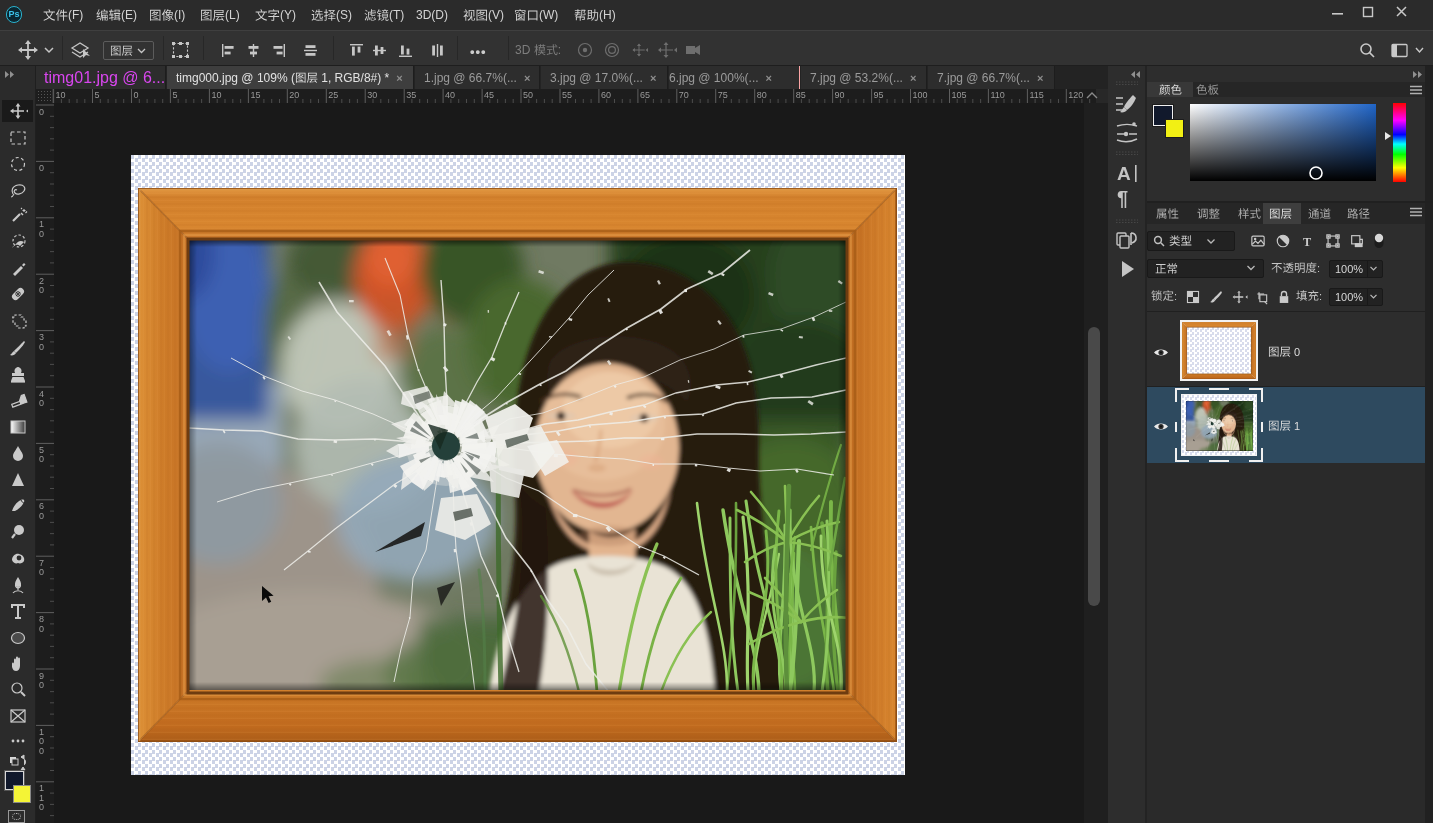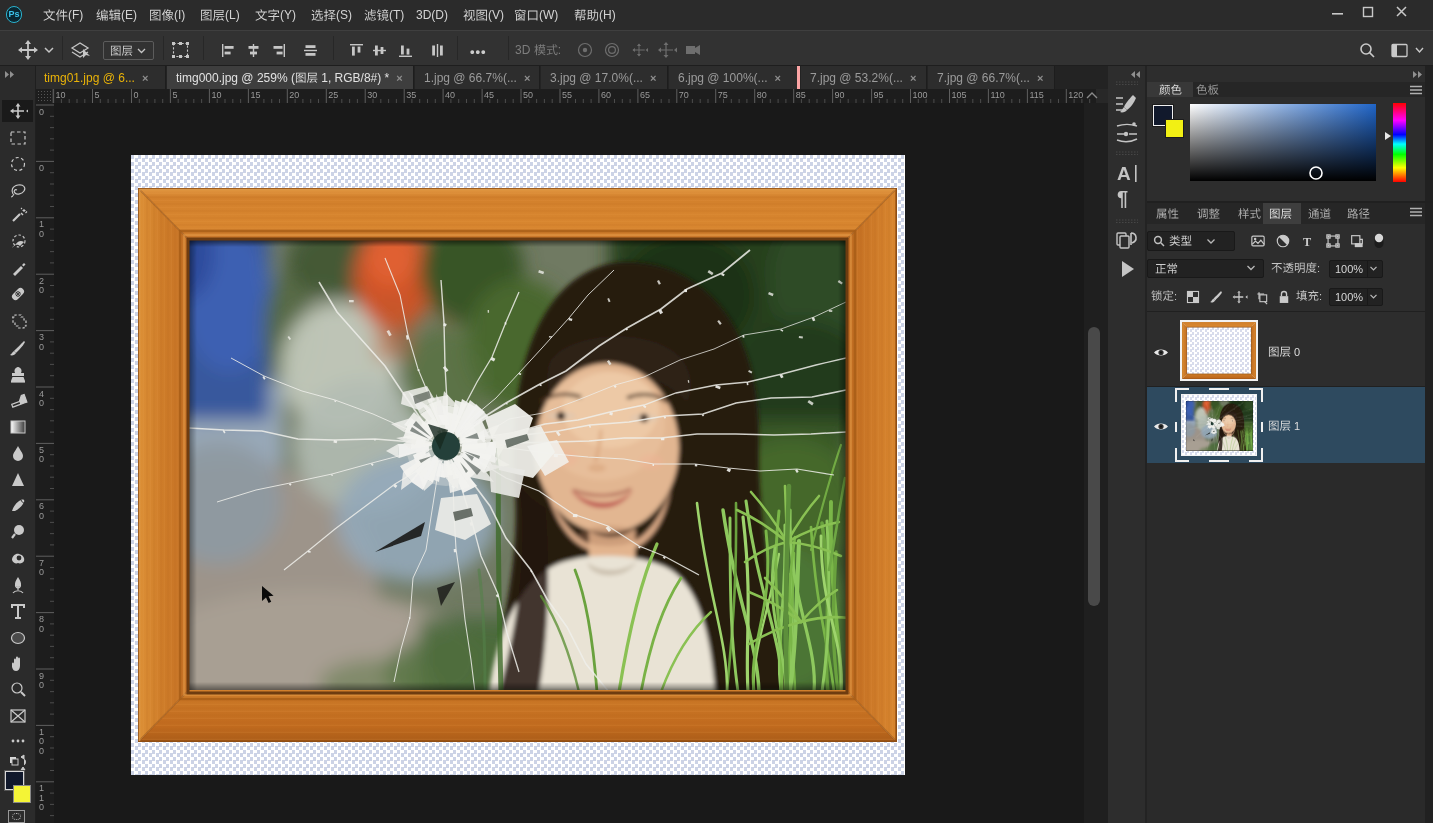--- a/index.html
+++ b/index.html
@@ -251,41 +251,41 @@
         <path d="M11.6 10.6 L16 15"></path>
       </g>
 <g stroke="#c9c9c9" fill="none" stroke-width="1.3">
         <rect x="34" y="2.5" width="15" height="12" rx="1"></rect>
         <rect x="34" y="2.5" width="5" height="12" fill="#c9c9c9" stroke="none"></rect>
       </g>
 <path d="M58 6 l3.5 4 l3.5 -4" stroke="#c9c9c9" fill="none" stroke-width="1.4"></path>
     </svg>
 <div class="a" style="left:36px;top:66px;width:1072px;height:23px;background:#232323"></div>
 <div class="a row" style="left:35px;top:66px;width:131px;height:23px;background:#2d2d2d;border-right:1px solid #1d1d1d;padding-left:9px">
-      <span style="font-size:12px;color:#eab308">timg01.jpg @ 6...</span>
+      <span style="font-size:16px;color:#d946ef">timg01.jpg @ 6...</span>
       <span style="color:#8e8e8e;font-size:11px;margin-left:7px;font-weight:bold">×</span>
     </div>
 <div class="a row" style="left:167px;top:66px;width:247px;height:23px;background:#3e3e3e;border-right:1px solid #1d1d1d;padding-left:9px">
-      <span style="font-size:12px;color:#e2e2e2">timg000.jpg @ 259% (</span>
+      <span style="font-size:12px;color:#e2e2e2">timg000.jpg @ 109% (</span>
       <svg class="k" style="width:23px;height:12px" viewBox="0 0 23 12" fill="#e2e2e2">
         <use href="#c6" transform="translate(0.0,9.9) scale(0.01150,-0.01150)"></use>
         <use href="#c11" transform="translate(11.5,9.9) scale(0.01150,-0.01150)"></use>
       </svg>
       <span style="font-size:12px;color:#e2e2e2">&nbsp;1, RGB/8#) *</span>
       <span style="color:#8e8e8e;font-size:11px;margin-left:7px;font-weight:bold">×</span>
     </div>
 <div class="a row" style="left:415px;top:66px;width:125px;height:23px;background:#2d2d2d;border-right:1px solid #1d1d1d;padding-left:9px">
       <span style="font-size:12px;color:#9b9b9b">1.jpg @ 66.7%(...</span>
       <span style="color:#8e8e8e;font-size:11px;margin-left:7px;font-weight:bold">×</span>
     </div>
 <div class="a row" style="left:541px;top:66px;width:127px;height:23px;background:#2d2d2d;border-right:1px solid #1d1d1d;padding-left:9px">
       <span style="font-size:12px;color:#9b9b9b">3.jpg @ 17.0%(...</span>
       <span style="color:#8e8e8e;font-size:11px;margin-left:7px;font-weight:bold">×</span>
     </div>
-<div class="a row" style="left:669px;top:66px;width:131px;height:23px;background:#2d2d2d;border-right:3px solid #fca5a5;padding-left:9px">
+<div class="a row" style="left:669px;top:66px;width:131px;height:23px;background:#2d2d2d;border-right:1px solid #fca5a5;">
       <span style="font-size:12px;color:#9b9b9b">6.jpg @ 100%(...</span>
       <span style="color:#8e8e8e;font-size:11px;margin-left:7px;font-weight:bold">×</span>
     </div>
 <div class="a row" style="left:801px;top:66px;width:126px;height:23px;background:#2d2d2d;border-right:1px solid #1d1d1d;padding-left:9px">
       <span style="font-size:12px;color:#9b9b9b">7.jpg @ 53.2%(...</span>
       <span style="color:#8e8e8e;font-size:11px;margin-left:7px;font-weight:bold">×</span>
     </div>
 <div class="a row" style="left:928px;top:66px;width:127px;height:23px;background:#2d2d2d;border-right:1px solid #1d1d1d;padding-left:9px">
       <span style="font-size:12px;color:#9b9b9b">7.jpg @ 66.7%(...</span>
       <span style="color:#8e8e8e;font-size:11px;margin-left:7px;font-weight:bold">×</span>

